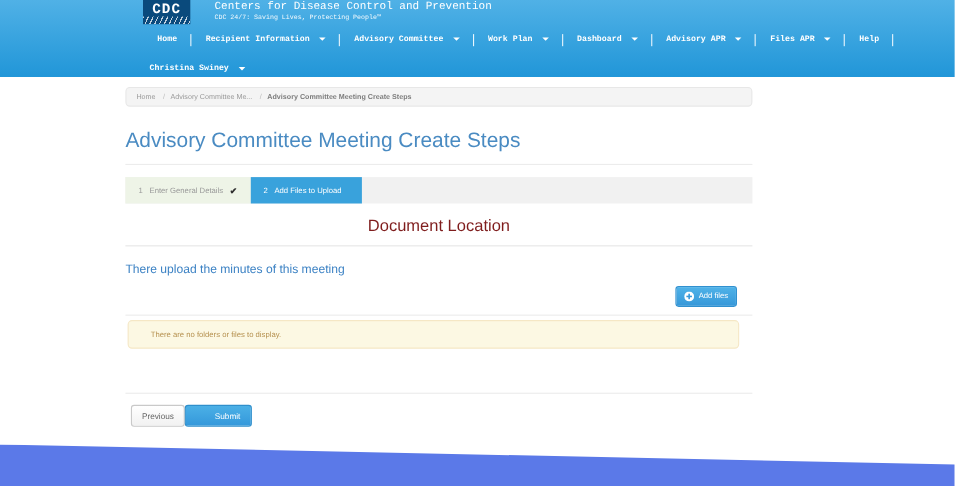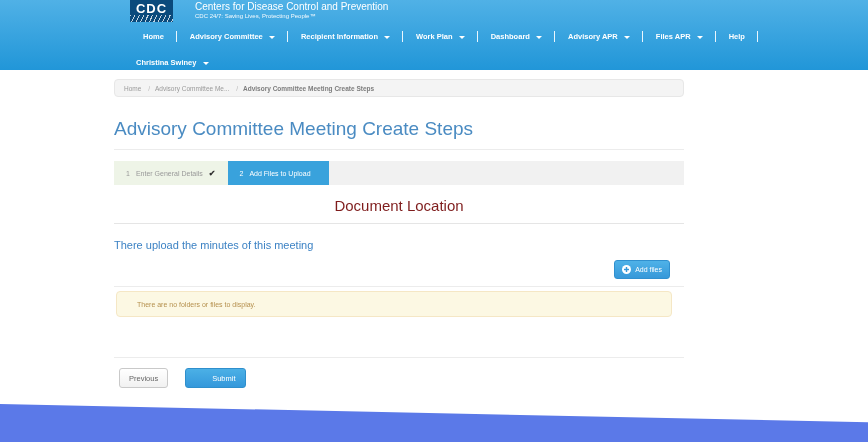--- a/index.html
+++ b/index.html
@@ -1,20 +1,20 @@
 <!DOCTYPE html>
 <html><head>
 <meta charset="utf-8">
 <style>
   * { margin:0; padding:0; box-sizing:border-box; }
   html,body { width:868px; height:442px; background:#fff; overflow:hidden;
     font-family:"Liberation Sans", sans-serif; }
 
   
-  .site-header { height:70px; background:linear-gradient(#50b1e6,#2196d8); position:relative; }
+  .site-header { height:70px; background:linear-gradient(#50b1e6,#2196d8); position:relative;font-family:Liberation Mono, monospace; }
   .header-inner { margin-left:130px; width:600px; }
   .brand-row { display:flex; align-items:flex-start; height:23px; }
   .cdc-logo { width:43px; height:22px; background:#0a4a7c; color:#fff; position:relative;
     font-weight:bold; font-size:13px; text-align:center; line-height:17px; letter-spacing:1px;
     overflow:hidden; }
   .cdc-logo::after { content:""; position:absolute; left:0; right:0; bottom:0; height:7px;
     background:repeating-linear-gradient(115deg, rgba(255,255,255,.75) 0 1px, transparent 1px 4px); }
   .brand-text { padding-left:22px; color:#fff; }
   .brand-title { font-size:10px; line-height:11px; padding-top:1px; }
   .brand-tagline { font-size:6px; line-height:8px; opacity:.95; }
@@ -61,21 +61,21 @@
   .plus-ic { display:inline-flex; }
 
   .rule-upload { margin-top:7px; }
 
   .alert-empty { margin-top:4px; margin-left:2px; margin-right:12px; height:26px;
     background:#fcf8e3; border:1px solid #f5e7c5; border-radius:4px;
     display:flex; align-items:center; padding-left:20px; font-size:7px; color:#b5904e; }
 
   .rule-actions { margin-top:40px; border-top-color:#e3e3e3; }
 
-  .actions-row { margin-top:10px; display:flex; gap:17px; padding-left:5px; }
+  .actions-row { margin-top:10px; display:flex; gap:0; padding-left:5px; }
   .btn { height:20px; padding:0 9px; border-radius:3px; font-size:7.5px; cursor:pointer;
     font-family:inherit; }
   .btn-prev { background:linear-gradient(#ffffff,#f1f1f1); border:1px solid #c9c9c9; color:#666; }
   .btn-submit { background:linear-gradient(#4bb0e6,#3498db); border:1px solid #2f8fcc; color:#fff;padding-left:26px; }
 
   
   .footer-band { position:absolute; left:0; bottom:0; width:868px; height:52px;
     background:#5b79e8; clip-path:polygon(0 27%, 100% 62%, 100% 100%, 0 100%); }
 </style>
 </head>
@@ -92,26 +92,26 @@
     </div>
 
     <ul class="nav-row">
 
         <li class="nav-item">
           <span>Home</span>
           
         </li>
 
         <li class="nav-item">
+          <span>Recipient Information</span>
+          <span class="caret show"></span>
+        </li>
+
+        <li class="nav-item">
           <span>Advisory Committee</span>
-          <span class="caret show"></span>
-        </li>
-
-        <li class="nav-item">
-          <span>Recipient Information</span>
           <span class="caret show"></span>
         </li>
 
         <li class="nav-item">
           <span>Work Plan</span>
           <span class="caret show"></span>
         </li>
 
         <li class="nav-item">
           <span>Dashboard</span>

